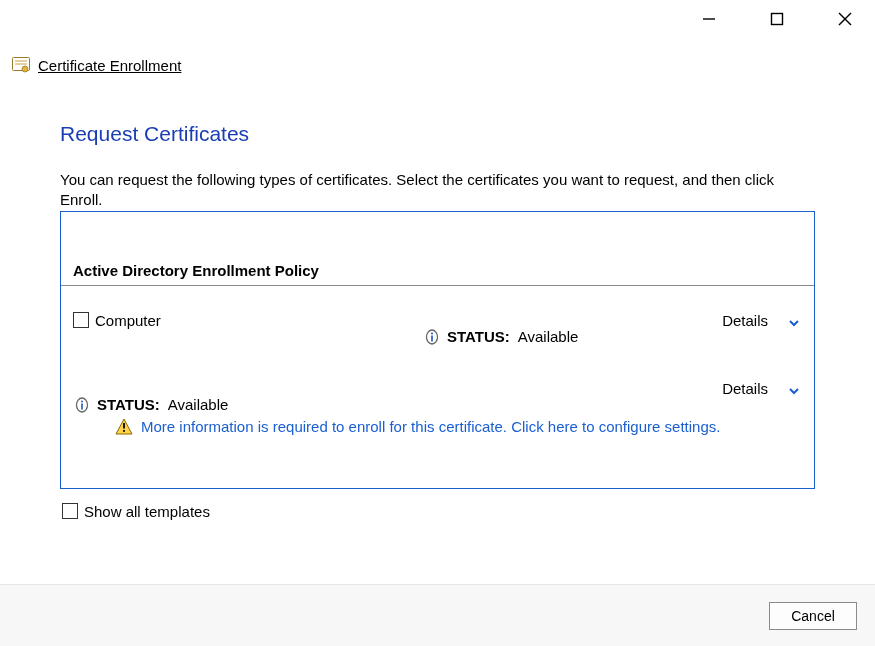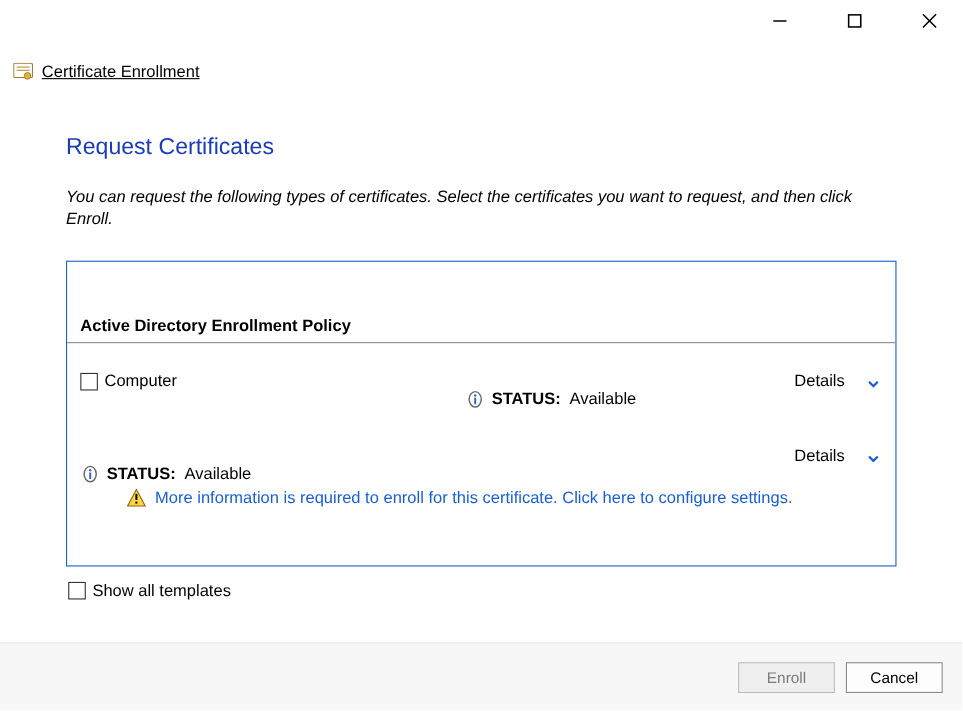--- a/index.html
+++ b/index.html
@@ -35,22 +35,20 @@
   }
   .page-title {
     color: #1a3db5;
     font-size: 21px;
     font-weight: 400;
     margin: 0 0 24px 0;
   }
   .instructions {
     font-size: 15px;
     line-height: 1.35;
-    margin-bottom: 26px;
-    font-style: italic;
   }
   .policy-box {
     border: 1px solid #1a5fd0;
     padding: 0;
     height: 278px;
   }
   .policy-header {
     font-weight: 700;
     padding: 6px 12px 6px 12px;
     border-bottom: 1px solid #8a8a8a;
@@ -58,21 +56,21 @@
   }
   .cert-list {
     padding: 6px 0 0 0;
   }
   .cert-row {
     display:flex; align-items:center;
     padding: 4px 14px 4px 12px;
     min-height: 30px;
     position: relative;
   }
-  .cert-left { display:flex; align-items:flex-end; gap:6px; width:350px; }
+  .cert-left { display:flex; align-items:flex-start; gap:6px; width:350px; }
   .cert-mid { display:flex; align-items:center; gap:6px; flex:1;margin-top:32px; }
   .cert-right { display:flex; align-items:flex-end; gap:20px; }
   .chk {
     width:16px; height:16px;
     border:1px solid #333;
     display:flex; align-items:center; justify-content:center;
     background:#fff;
   }
   .chk.checked { border-color:#1a5fd0; }
   .chk.checked svg { display:block; }
@@ -229,20 +227,17 @@
 
     <div class="show-all">
       <div class="chk">
         
       </div>
       <span>Show all templates</span>
     </div>
   </div>
 
   <div class="footer">
-    <div class="btn disabled">
-      <span>Enroll</span>
-    </div>
     <div class="btn">
       <span>Cancel</span>
     </div>
   </div>
 </div>
 
 </body></html>

